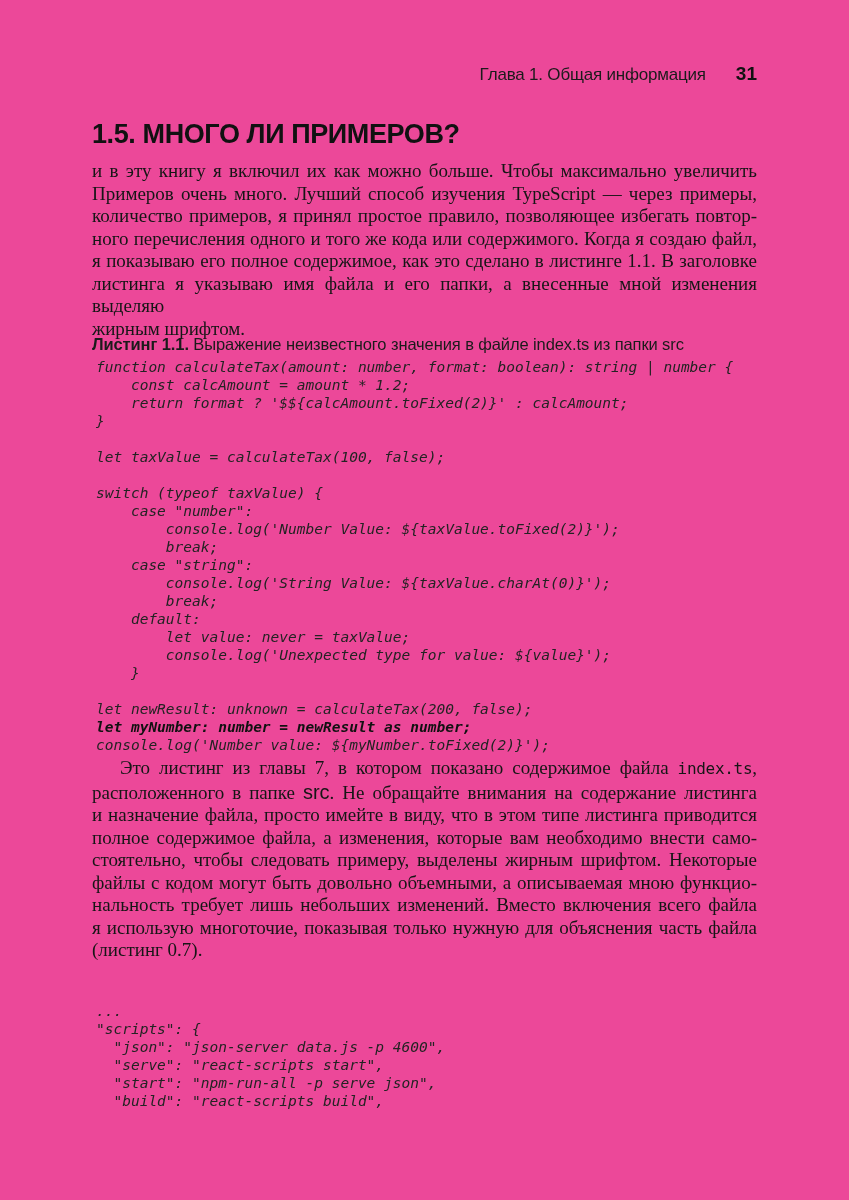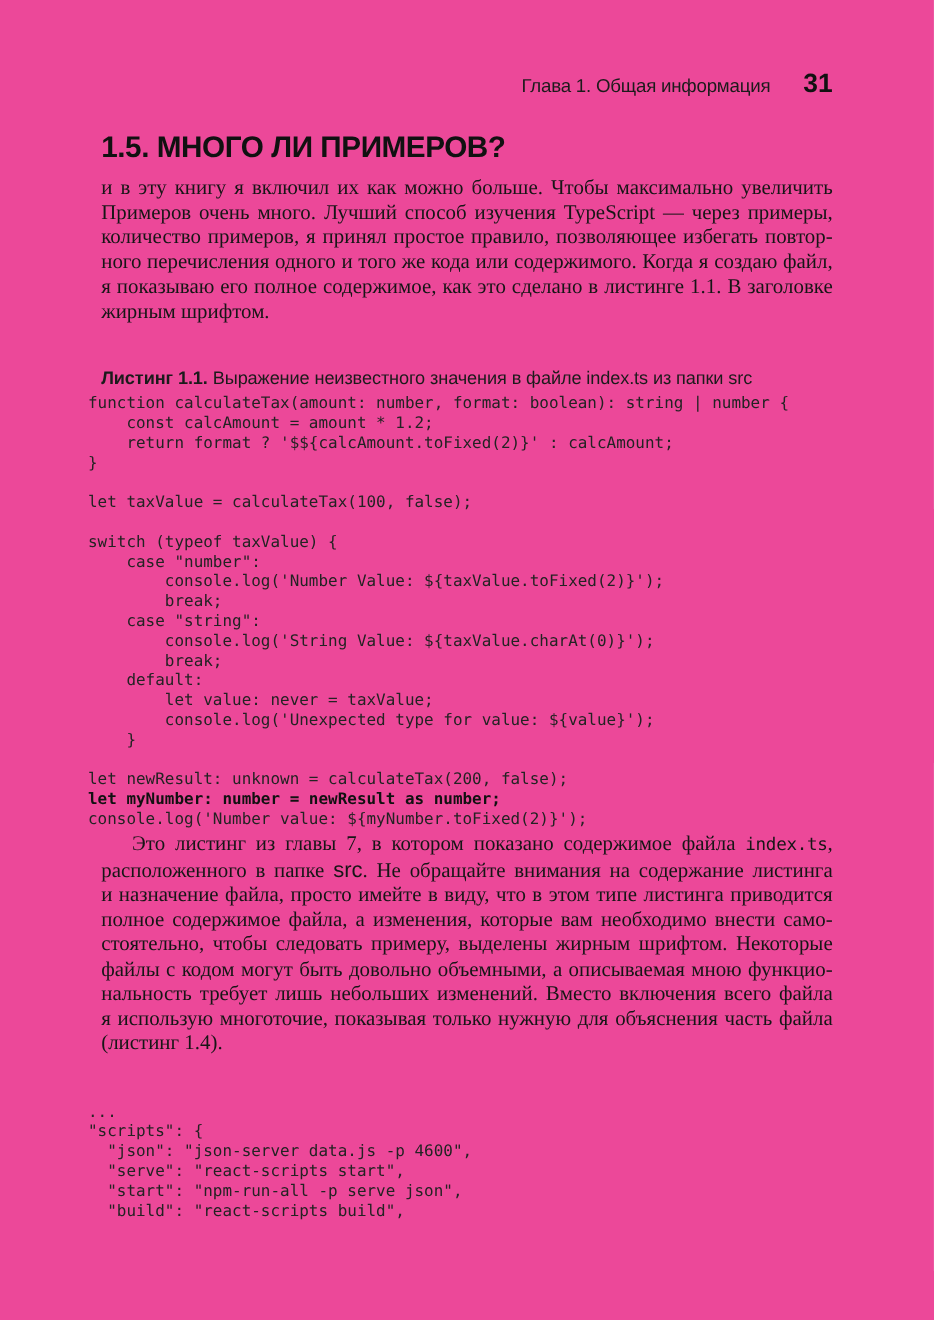--- a/index.html
+++ b/index.html
@@ -13,21 +13,21 @@
     color: #161616;
   }
 
   
   .running-head {
     position: absolute; top: 63px; left: 92px; width: 665px;
     display: flex; justify-content: flex-end; align-items: baseline; gap: 30px;
     font-family: "Liberation Sans", sans-serif;
   }
   .running-head .chapter { font-size: 17px; letter-spacing: -0.2px; color: #1b1b1b; }
-  .running-head .pagenum { font-size: 24px; font-weight: 700; color: #111; }
+  .running-head .pagenum { font-size: 19px; font-weight: 700; color: #111; }
 
   
   .section-title {
     position: absolute; top: 119px; left: 92px; margin: 0;
     font-family: "Liberation Sans", sans-serif;
     font-weight: 700; font-size: 27px; letter-spacing: -0.4px;
     color: #111;
   }
 
   
@@ -61,22 +61,23 @@
     font-family: "Liberation Sans", sans-serif;
     font-size: 16.5px; line-height: 20px; letter-spacing: -0.1px;
     color: #1b1b1b;
   }
   .caption b { font-weight: 700; text-align: center; }
   .cap1 { top: 334px; }
   .cap2 { top: 977px; }
 
   
   .code {
-    position: absolute; left: 80px; width: 700px; margin: 0;
+    position: absolute; left: 96px; width: 700px; margin: 0;
     font-family: "DejaVu Sans Mono", monospace;
+    font-style: italic;
   }
   .code .cline {
     font-size: 14.5px; line-height: 18px;
     white-space: pre; color: #232323;
   }
   .code .cbold { font-weight: 700; color: #111; }
   .code1 { top: 358px; }
   .code2 { top: 1002px; }
 </style>
 </head>
@@ -90,35 +91,36 @@
   </header>
 
   <h1 class="section-title">1.5. МНОГО ЛИ ПРИМЕРОВ?</h1>
 
   <div class="body-para p1" id="para1">
       <div class="tline"><span>и в эту книгу я включил их как можно больше. Чтобы максимально увеличить</span></div>
       <div class="tline"><span>Примеров очень много. Лучший способ изучения TypeScript — через примеры,</span></div>
       <div class="tline"><span>количество примеров, я принял простое правило, позволяющее избегать повтор-</span></div>
       <div class="tline"><span>ного перечисления одного и того же кода или содержимого. Когда я создаю файл,</span></div>
       <div class="tline"><span>я показываю его полное содержимое, как это сделано в листинге 1.1. В заголовке</span></div>
+      <div class="tline"><span>листинга я указываю имя файла и его папки, а внесенные мной изменения выделяю</span></div>
       <div class="tline tline-last"><span>жирным шрифтом.</span></div>
     </div>
 
   <p class="caption cap1"><b>Листинг 1.1.</b><span> Выражение неизвестного значения в файле index.ts из папки src</span></p>
 
   <pre class="code code1" id="code1"><div class="cline">function calculateTax(amount: number, format: boolean): string | number {</div><div class="cline">    const calcAmount = amount * 1.2;</div><div class="cline">    return format ? '$${calcAmount.toFixed(2)}' : calcAmount;</div><div class="cline">}</div><div class="cline">&nbsp;</div><div class="cline">let taxValue = calculateTax(100, false);</div><div class="cline">&nbsp;</div><div class="cline">switch (typeof taxValue) {</div><div class="cline">    case "number":</div><div class="cline">        console.log('Number Value: ${taxValue.toFixed(2)}');</div><div class="cline">        break;</div><div class="cline">    case "string":</div><div class="cline">        console.log('String Value: ${taxValue.charAt(0)}');</div><div class="cline">        break;</div><div class="cline">    default:</div><div class="cline">        let value: never = taxValue;</div><div class="cline">        console.log('Unexpected type for value: ${value}');</div><div class="cline">    }</div><div class="cline">&nbsp;</div><div class="cline">let newResult: unknown = calculateTax(200, false);</div><div class="cline cbold">let myNumber: number = newResult as number;</div><div class="cline">console.log('Number value: ${myNumber.toFixed(2)}');</div></pre>
 
   <div class="body-para p2" id="para2">
       <div class="tline tline-indent"><span>Это листинг из главы 7, в котором показано содержимое файла </span><span class="f-mono">index.ts</span><span>,</span></div>
       <div class="tline"><span>расположенного в папке </span><span class="f-sans">src</span><span>. Не обращайте внимания на содержание листинга</span></div>
       <div class="tline"><span>и назначение файла, просто имейте в виду, что в этом типе листинга приводится</span></div>
       <div class="tline"><span>полное содержимое файла, а изменения, которые вам необходимо внести само-</span></div>
       <div class="tline"><span>стоятельно, чтобы следовать примеру, выделены жирным шрифтом. Некоторые</span></div>
       <div class="tline"><span>файлы с кодом могут быть довольно объемными, а описываемая мною функцио-</span></div>
       <div class="tline"><span>нальность требует лишь небольших изменений. Вместо включения всего файла</span></div>
       <div class="tline"><span>я использую многоточие, показывая только нужную для объяснения часть файла</span></div>
-      <div class="tline tline-last"><span>(листинг 1.4).</span></div>
+      <div class="tline tline-last"><span>(листинг 0.7).</span></div>
     </div>
 
 
   <pre class="code code2" id="code2"><div class="cline">...</div><div class="cline">"scripts": {</div><div class="cline">  "json": "json-server data.js -p 4600",</div><div class="cline">  "serve": "react-scripts start",</div><div class="cline">  "start": "npm-run-all -p serve json",</div><div class="cline">  "build": "react-scripts build",</div></pre>
 
 </div>
 
 </body></html>

